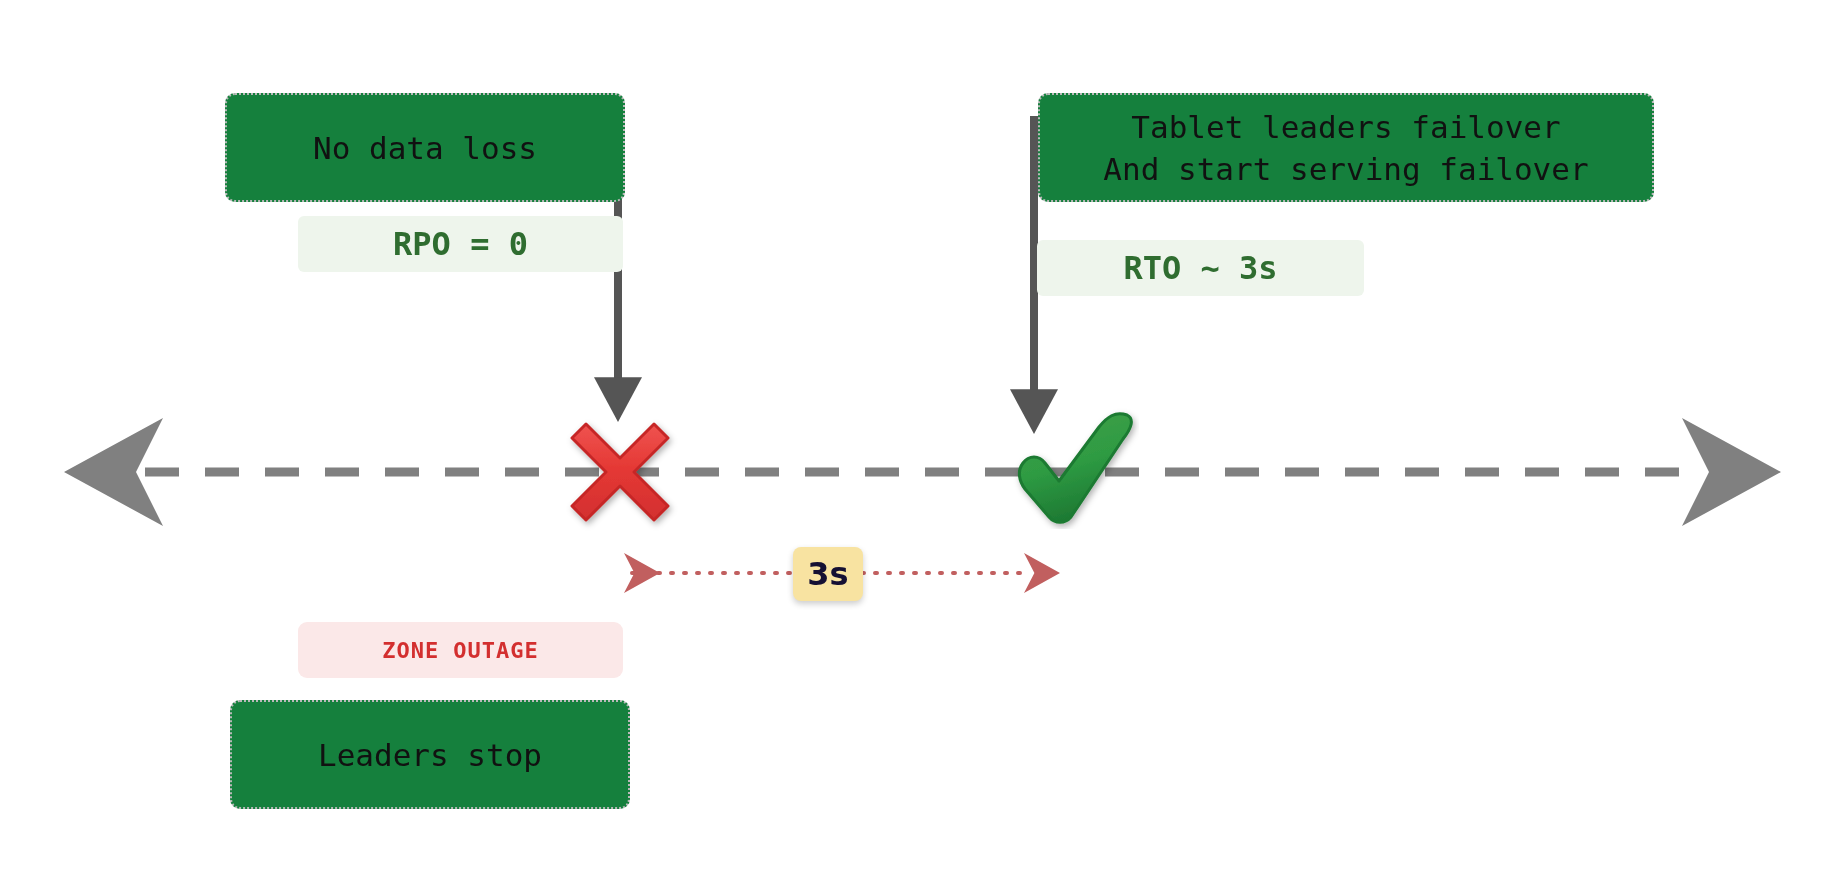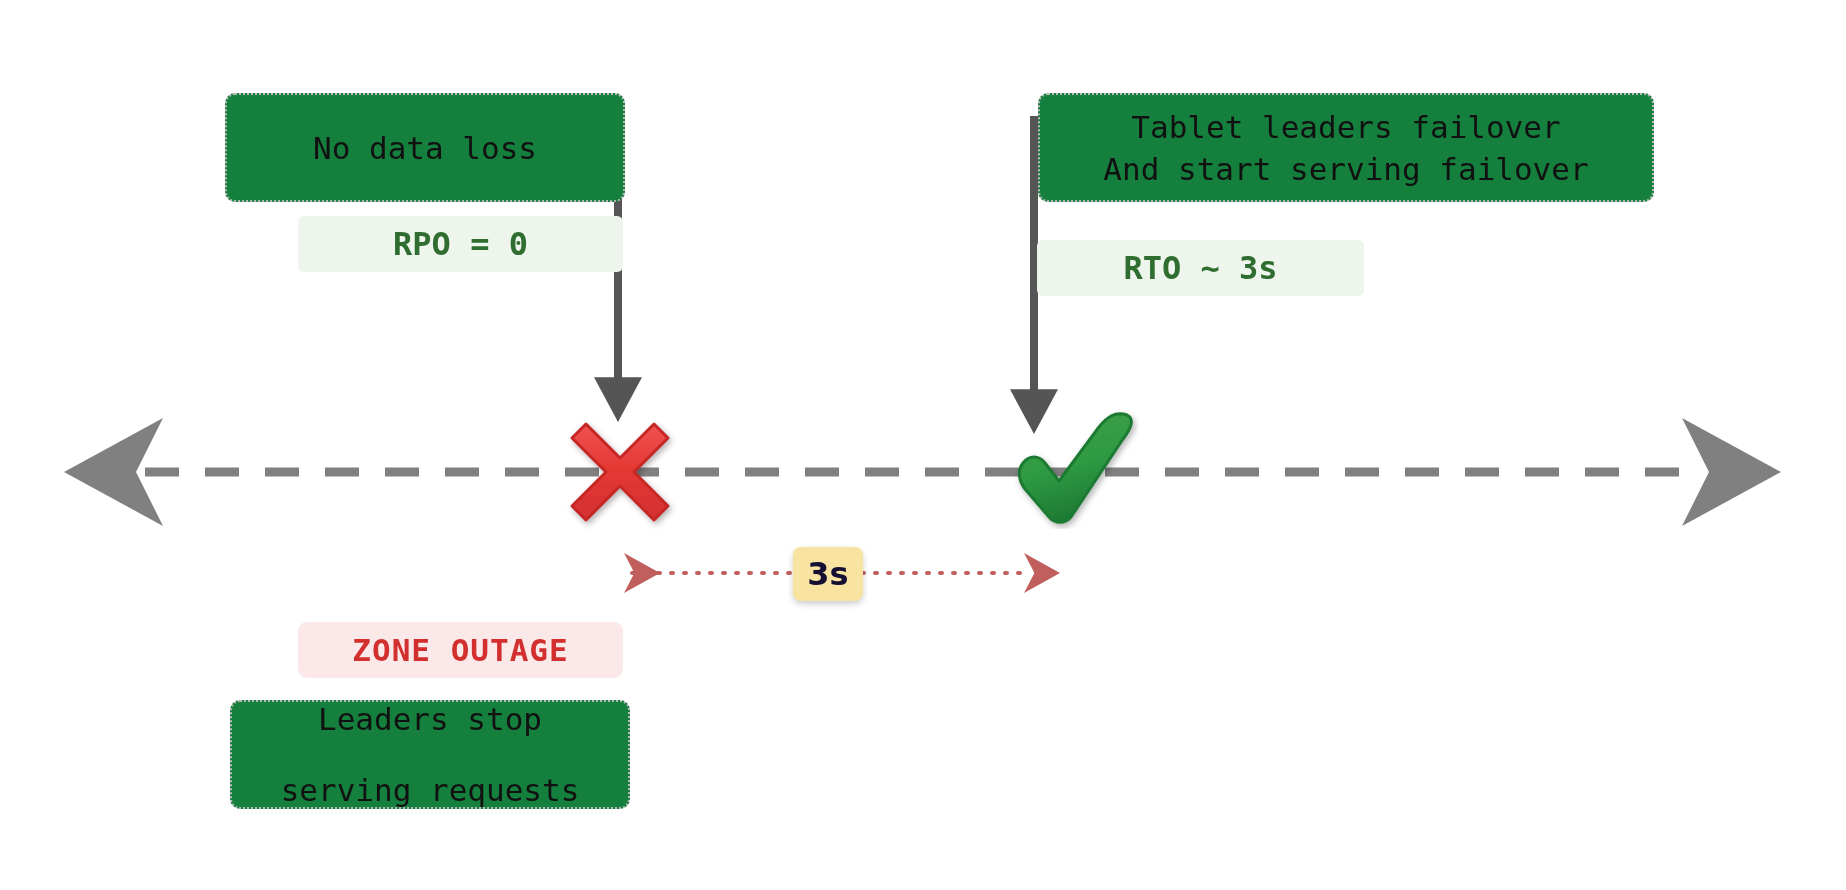--- a/index.html
+++ b/index.html
@@ -54,21 +54,21 @@
   }
 
   
   .outage-panel {
     position: absolute;
     background: #fbe8e8;
     border-radius: 9px;
     color: #d32f2f;
     font-family: "DejaVu Sans Mono", "Liberation Mono", monospace;
     font-weight: bold;
-    font-size: 31px;
+    font-size: 22px;
     letter-spacing: 1px;
     display: flex;
     align-items: center;
     justify-content: center;
     box-sizing: border-box;
     white-space: pre;
   }
 
   
   #overlay {
@@ -195,16 +195,15 @@
   <div class="duration-badge" style="left:793px; top:547px; width:70px; height:54px;">
     <span>3s</span>
   </div>
 
   <div class="outage-panel" style="left:298px; top:622px; width:325px; height:56px;">
     <span>ZONE OUTAGE</span>
   </div>
 
   <div class="note-box" style="left:230px; top:700px; width:400px; height:109px;gap:29px;">
     <span class="ln">Leaders stop</span>
-    <span class="ln">serving requests</span>
   </div>
 
 </div>
 
 </body></html>

